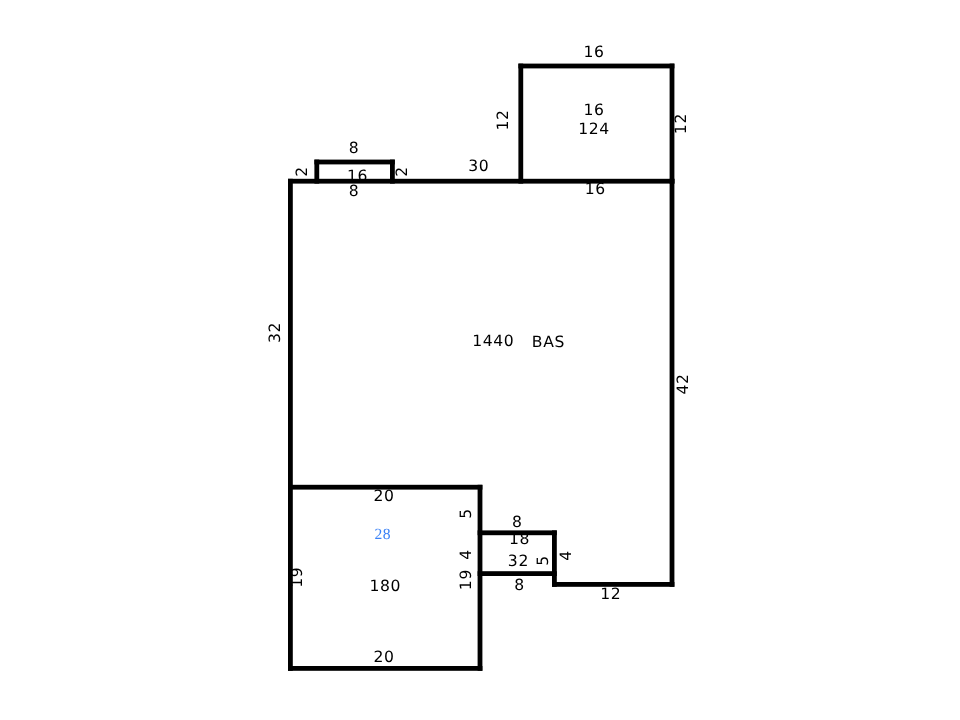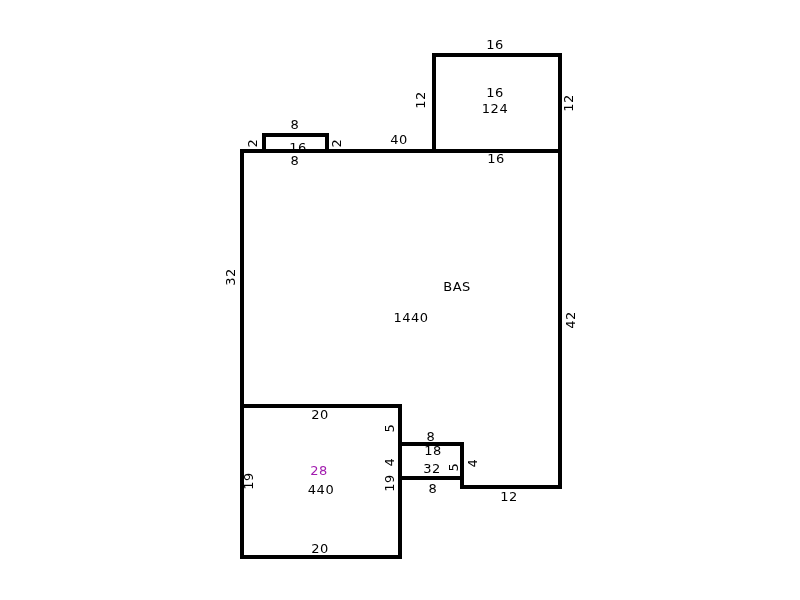--- a/index.html
+++ b/index.html
@@ -58,33 +58,33 @@
     <div class="lbl v" style="left: 420px; top: 100px; color: rgb(0, 0, 0);">12</div>
     <div class="lbl v" style="left: 568px; top: 103px; color: rgb(0, 0, 0);">12</div>
     <div class="lbl" style="left: 495px; top: 92px; color: rgb(0, 0, 0);">16</div>
     <div class="lbl" style="left: 495px; top: 108px; color: rgb(0, 0, 0);">124</div>
     <div class="lbl" style="left: 496px; top: 158px; color: rgb(0, 0, 0);">16</div>
     <div class="lbl" style="left: 295px; top: 124px; color: rgb(0, 0, 0);">8</div>
     <div class="lbl v" style="left: 252px; top: 143px; color: rgb(0, 0, 0);">2</div>
     <div class="lbl v" style="left: 336px; top: 143px; color: rgb(0, 0, 0);">2</div>
     <div class="lbl" style="left: 298px; top: 147px; color: rgb(0, 0, 0);">16</div>
     <div class="lbl" style="left: 295px; top: 160px; color: rgb(0, 0, 0);">8</div>
-    <div class="lbl" style="left: 399px; top: 139px; color: rgb(0, 0, 0);">40</div>
+    <div class="lbl" style="left: 399px; top: 139px; color: rgb(0, 0, 0);">30</div>
     <div class="lbl v" style="left: 230px; top: 277px; color: rgb(0, 0, 0);">32</div>
     <div class="lbl" style="left: 413px; top: 286px; color: rgb(0, 0, 0); margin-left: 44px;">BAS</div>
-    <div class="lbl" style="left: 411px; top: 317px; color: rgb(0, 0, 0);">1440</div>
+    <div class="lbl" style="left: 411px; top: 285px; color: rgb(0, 0, 0);">1440</div>
     <div class="lbl v" style="left: 570px; top: 320px; color: rgb(0, 0, 0);">42</div>
     <div class="lbl" style="left: 320px; top: 414px; color: rgb(0, 0, 0);">20</div>
     <div class="lbl v" style="left: 389px; top: 428px; color: rgb(0, 0, 0);">5</div>
     <div class="lbl" style="left: 431px; top: 436px; color: rgb(0, 0, 0);">8</div>
     <div class="lbl" style="left: 433px; top: 450px; color: rgb(0, 0, 0); text-align: center;">18</div>
     <div class="lbl" style="left: 432px; top: 468px; color: rgb(0, 0, 0);">32</div>
     <div class="lbl v" style="left: 453px; top: 467px; color: rgb(0, 0, 0);">5</div>
     <div class="lbl v" style="left: 389px; top: 462px; color: rgb(0, 0, 0);">4</div>
     <div class="lbl v" style="left: 472px; top: 463px; color: rgb(0, 0, 0);">4</div>
     <div class="lbl v" style="left: 389px; top: 483px; color: rgb(0, 0, 0);">19</div>
     <div class="lbl v" style="left: 248px; top: 481px; color: rgb(0, 0, 0);">19</div>
     <div class="lbl" style="left: 433px; top: 488px; color: rgb(0, 0, 0);">8</div>
     <div class="lbl" style="left: 509px; top: 496px; color: rgb(0, 0, 0);">12</div>
-    <div class="lbl" style="left: 319px; top: 470px; color: #a21caf;">28</div>
-    <div class="lbl" style="left: 321px; top: 489px; color: rgb(0, 0, 0);">440</div>
+    <div class="lbl" style="left: 319px; top: 445px; color: #3b82f6; font-family: Liberation Serif, serif;">28</div>
+    <div class="lbl" style="left: 321px; top: 489px; color: rgb(0, 0, 0);">180</div>
     <div class="lbl" style="left: 320px; top: 548px; color: rgb(0, 0, 0);">20</div>
   </div>
 
 </body></html>

